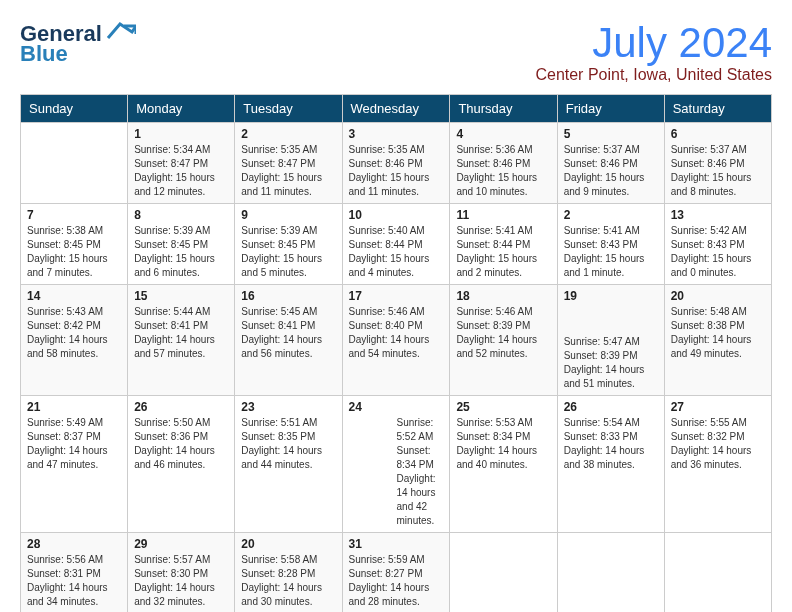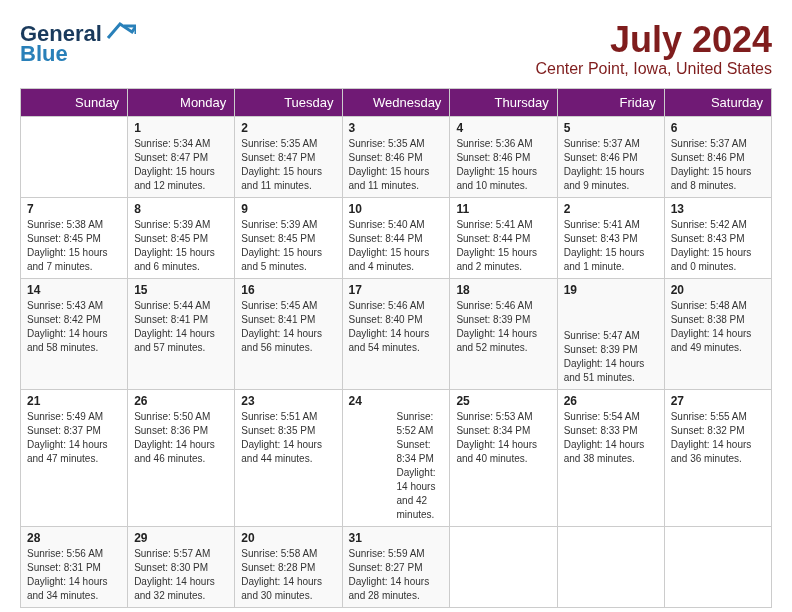--- a/index.html
+++ b/index.html
@@ -28,39 +28,39 @@
       line-height: 1.1;
     }
     .logo-blue {
       color: #2980b9;
       text-align: center;
     }
     .title-area {
       text-align: right;
     }
     .main-title {
-      font-size: 36px;
-      font-weight: bold;
-      color: #7f1d1d;
+      font-size: 42px;
+      font-weight: normal;
+      color: #3b82f6;
       line-height: 1.1;
     }
     .subtitle {
       font-size: 16px;
       color: #7f1d1d;
     }
     .calendar {
       width: 100%;
       border-collapse: collapse;
       font-size: 11px;
     }
     .calendar thead th {
-      background-color: #701a75;
+      background-color: #0c4a6e;
       color: white;
       padding: 6px 8px;
-      text-align: right;
+      text-align: left;
       font-size: 13px;
       font-weight: normal;
       border: 1px solid #ccc;
     }
     .calendar tbody td {
       vertical-align: top;
       border: 1px solid #ccc;
       padding: 4px 6px;
       width: 108px;
       min-height: 70px;

